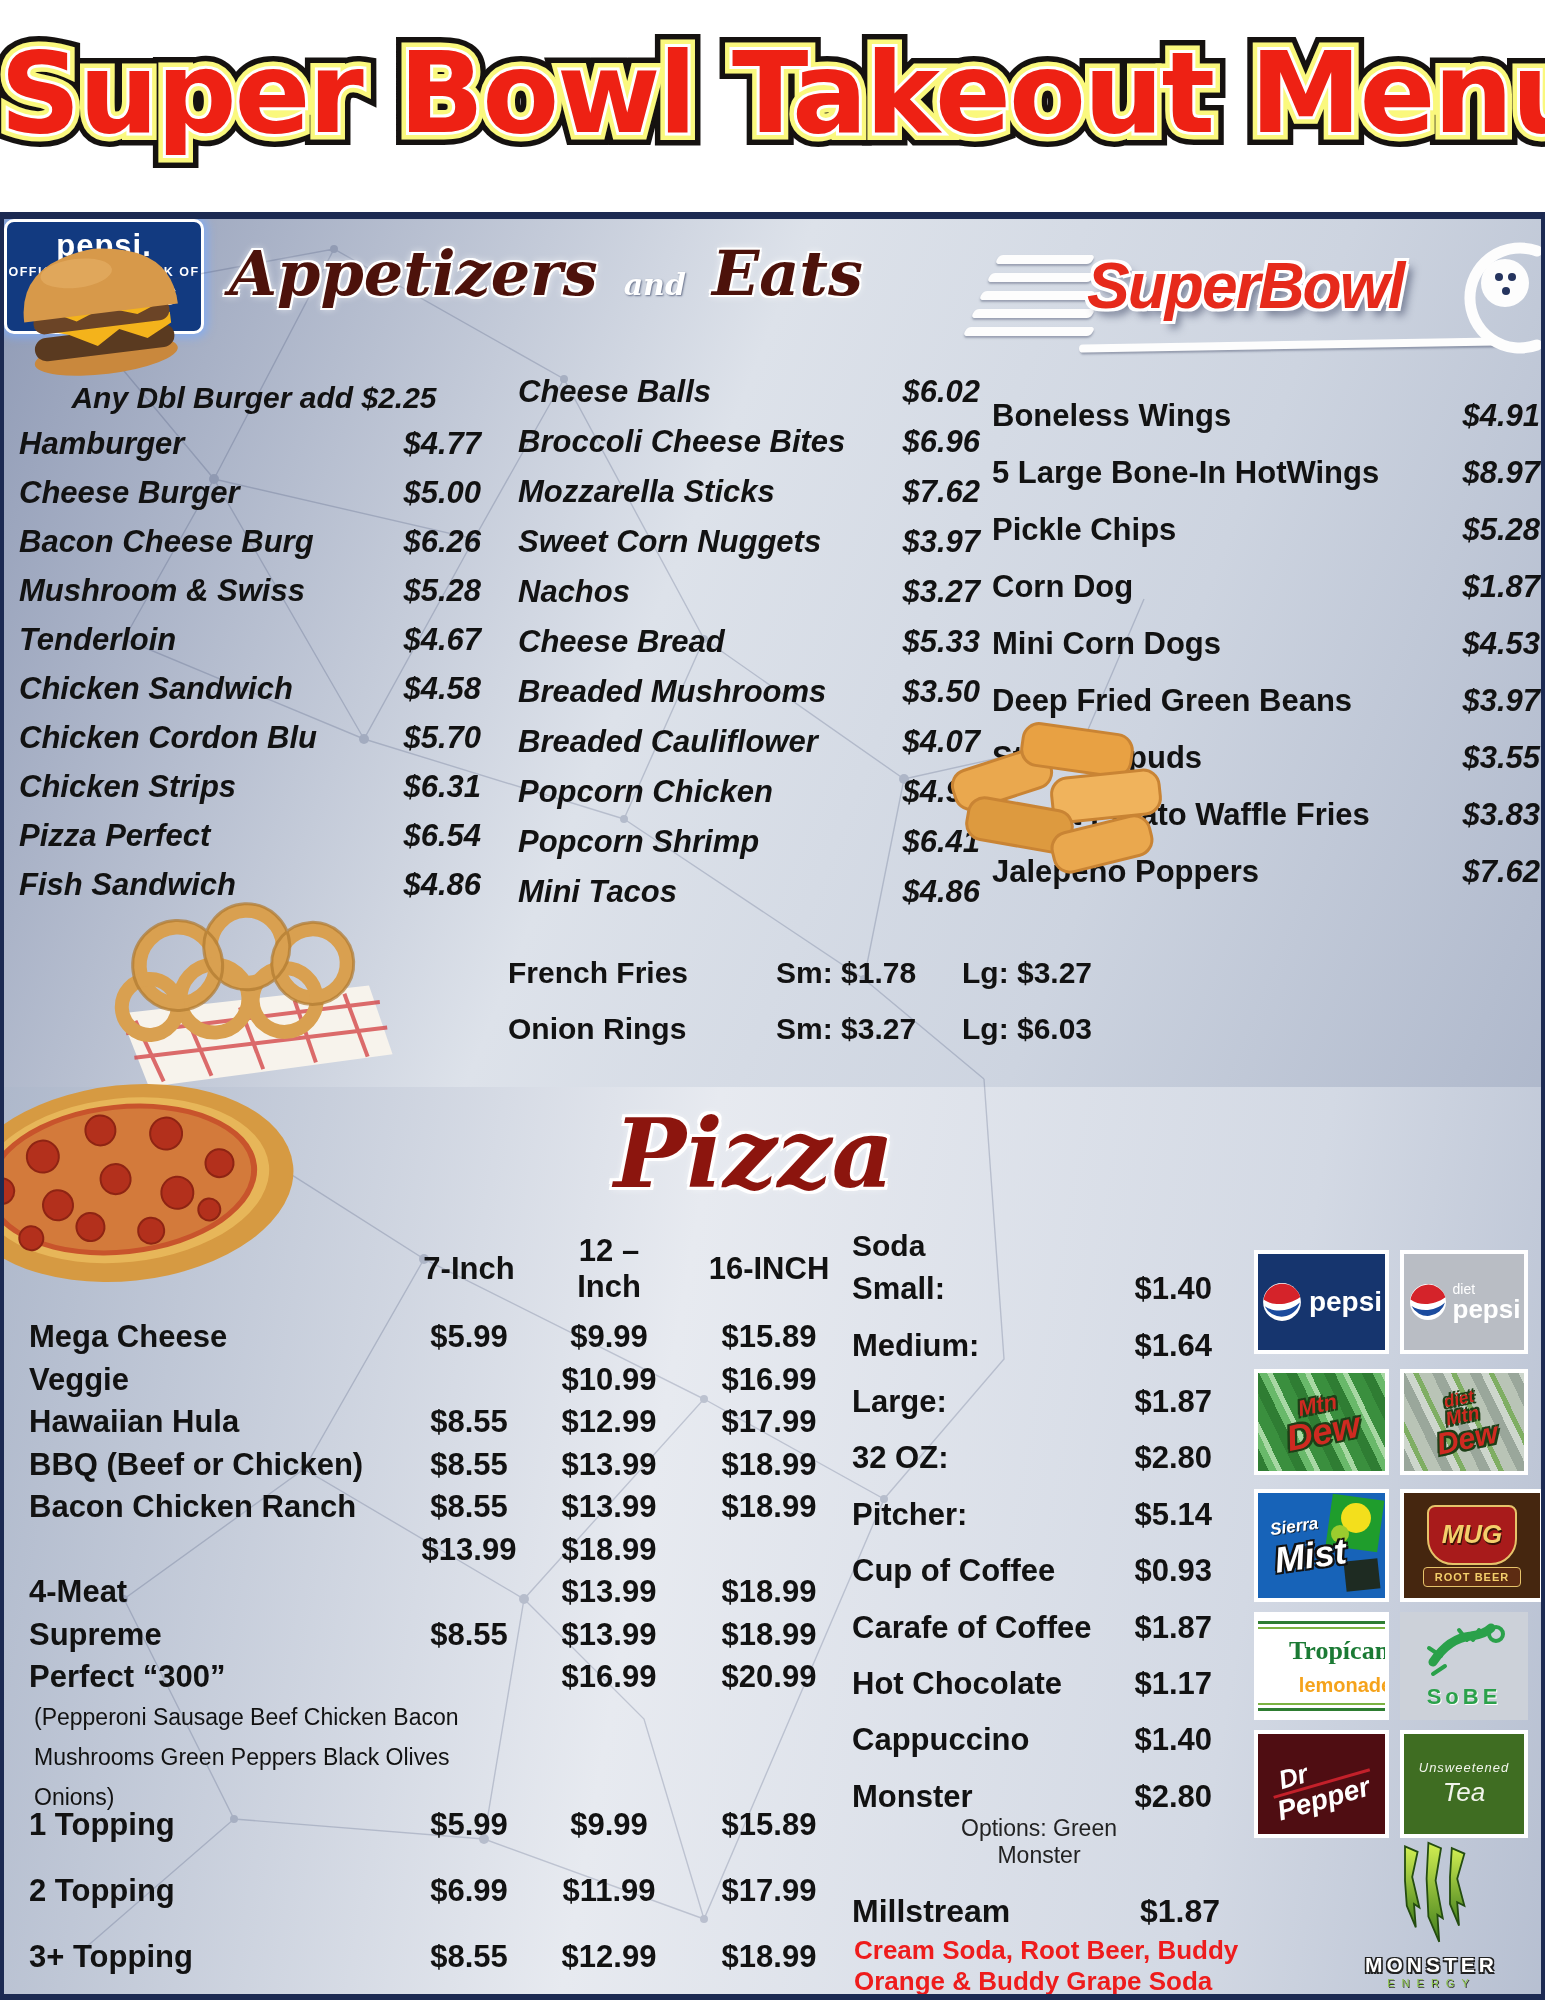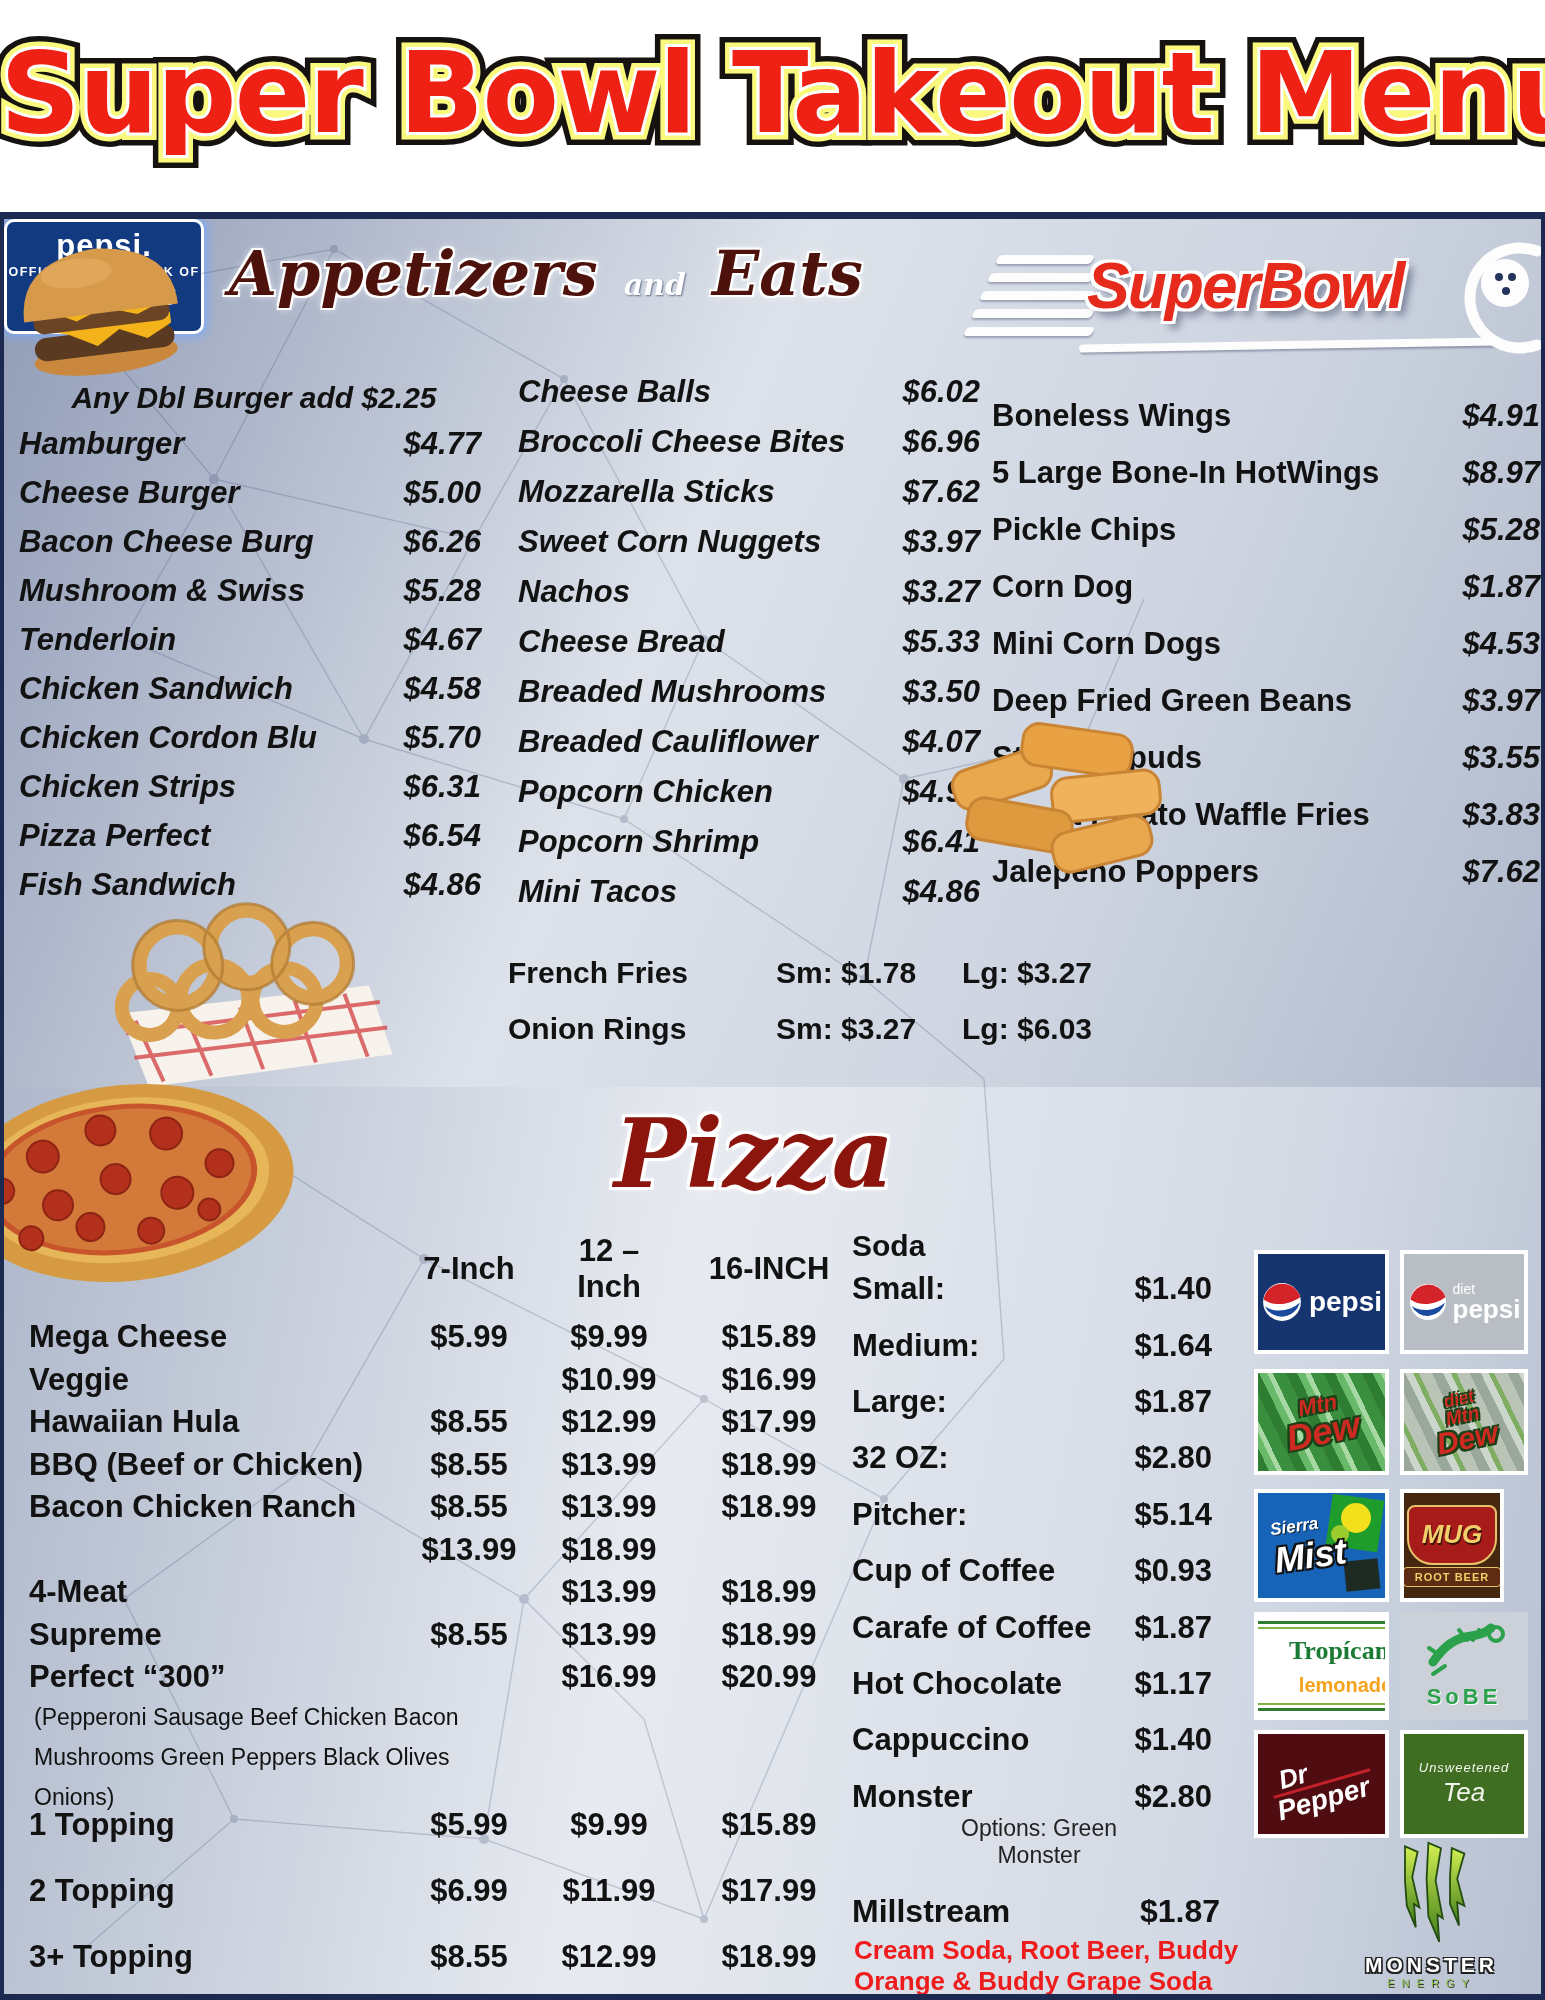--- a/index.html
+++ b/index.html
@@ -622,21 +622,21 @@
     <div style="position:absolute;right:14px;top:10px;width:30px;height:30px;border-radius:50%;background:#f3df1c;"></div>
     <div style="position:absolute;right:36px;top:32px;width:18px;height:18px;border-radius:50%;background:#9ccc2e;"></div>
     <div style="position:absolute;right:6px;bottom:8px;width:34px;height:30px;background:#1e2b22;transform:rotate(-6deg);"></div>
     <div style="position:relative;transform:rotate(-8deg);text-align:left;margin-right:26px;">
       <div style="font-size:17px;font-style:italic;color:#fff;font-weight:bold;text-shadow:1px 1px 0 #123;">Sierra</div>
       <div style="font-size:36px;font-style:italic;color:#fff;font-weight:bold;
                   text-shadow:2px 2px 0 #111,-2px -2px 0 #111,2px -2px 0 #111,-2px 2px 0 #111;">Mist</div>
     </div>
   </div>
 
-  <div class="tile" style="left:1396px;top:1270px;width:104px;height:113px;background:#45260f;flex-direction:column;gap:2px;">
+  <div class="tile" style="left:1396px;top:1270px;width:144px;height:113px;background:#45260f;flex-direction:column;gap:2px;">
     <div style="width:86px;height:56px;background:#a81b1b;border:2px solid #e6c36a;border-radius:8px 8px 26px 26px;
                 display:flex;align-items:center;justify-content:center;">
       <span style="font-size:26px;font-weight:bold;font-style:italic;color:#f3cf6b;text-shadow:1px 2px 0 #3a1206;">MUG</span>
     </div>
     <div style="width:96px;height:18px;background:#5d2c12;border:1px solid #e6c36a;border-radius:4px;
                 display:flex;align-items:center;justify-content:center;">
       <span style="font-size:11px;font-weight:bold;color:#f3cf6b;letter-spacing:1px;">ROOT BEER</span>
     </div>
   </div>
 

